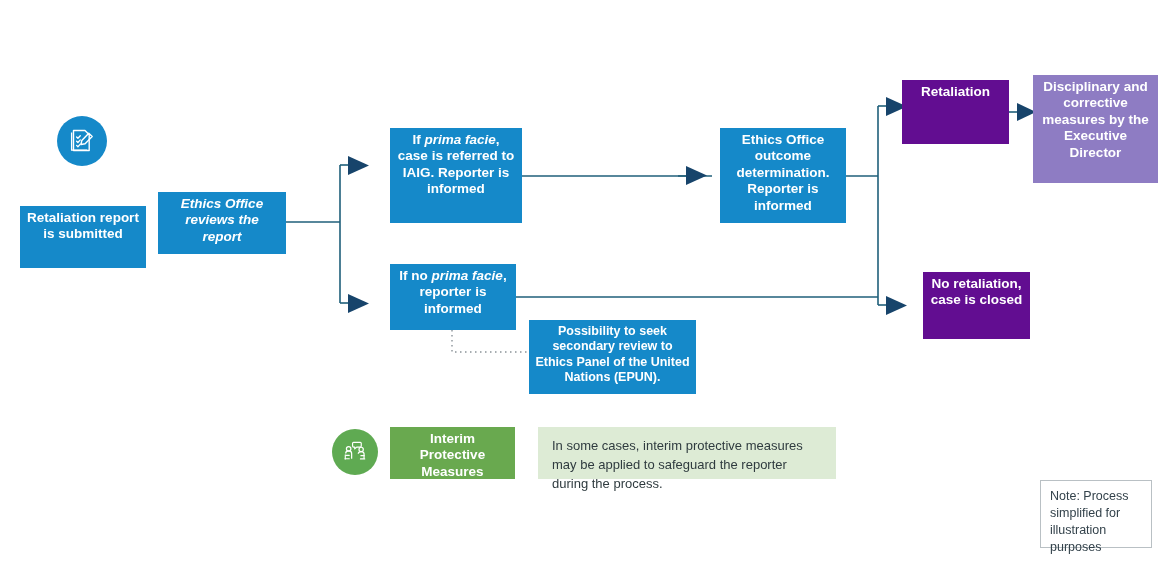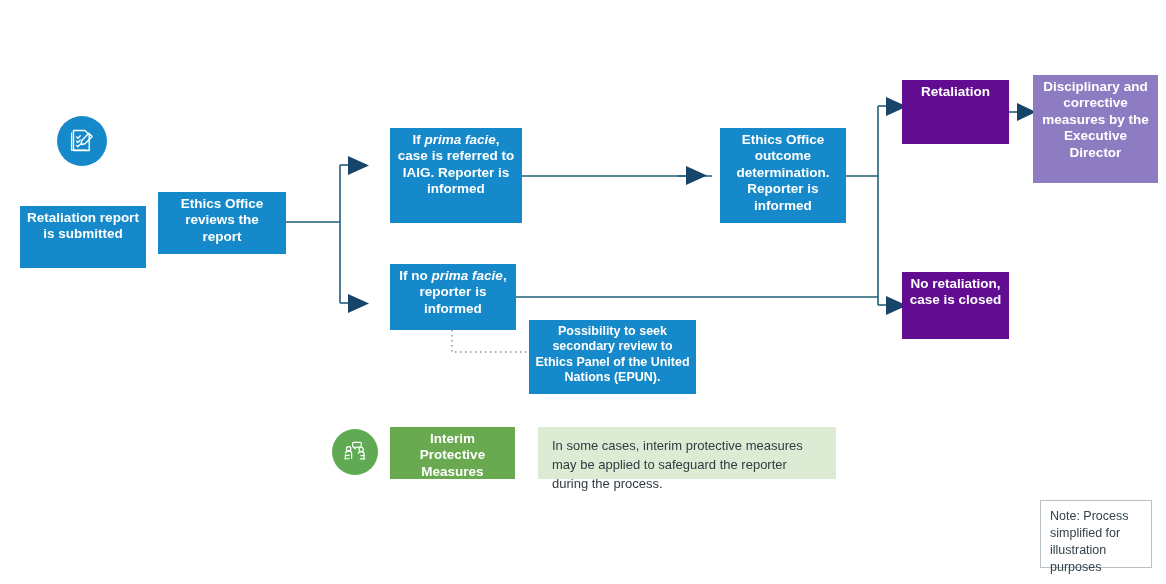--- a/index.html
+++ b/index.html
@@ -54,21 +54,20 @@
   .icon-green { background: #5faa52; }
   .note-box {
     position: absolute;
     border: 1px solid #b9c0c4;
     background: #ffffff;
     color: #33424b;
     font-size: 12.5px;
     line-height: 1.35;
     padding: 7px 9px;
     box-sizing: border-box;
-    margin-top: 20px;
   }
   svg.wires {
     position: absolute;
     left: 0;
     top: 0;
     width: 1166px;
     height: 584px;
     pointer-events: none;
   }
   em { font-style: italic; }
@@ -120,21 +119,21 @@
       <path d="M9.6 15.2 l1.3 1.3 l2.4 -2.6" fill="none" stroke="#ffffff" stroke-width="1.3" stroke-linecap="round" stroke-linejoin="round"></path>
       <path d="M9.6 19.4 l1.3 1.3 l2.4 -2.6" fill="none" stroke="#ffffff" stroke-width="1.3" stroke-linecap="round" stroke-linejoin="round"></path>
       <path d="M21.8 7.2 l3.4 3.4 l-7.1 7.1 l-4.1 0.8 l0.8 -4.1 z" fill="none" stroke="#ffffff" stroke-width="1.4" stroke-linejoin="round"></path>
     </svg>
   </div>
 
   <div class="node blue" style="left:20px; top:206px; width:126px; height:62px; font-size:13.5px;">
     <span>Retaliation report is submitted</span>
   </div>
 
-  <div class="node blue" style="left:158px; top:192px; width:128px; height:62px; font-size:13.5px;">
+  <div class="node blue" style="left:158px; top:192px; width:128px; height:62px; font-size:13.5px;font-style:italic;">
     <span>Ethics Office reviews the report</span>
   </div>
 
   <div class="node blue" style="left:390px; top:128px; width:132px; height:95px; font-size:13.5px;">
     <span><span>If </span><em>prima facie</em><span>, case is referred to IAIG. Reporter is informed</span></span>
   </div>
 
 
   <div class="node blue" style="left:712px; top:128px; width:126px; height:95px; font-size:13.5px;margin-left:8px;">
     <span>Ethics Office outcome determination. Reporter is informed</span>
@@ -145,21 +144,21 @@
   </div>
 
   <div class="node lilac" style="left:1033px; top:75px; width:125px; height:108px; font-size:13.5px;">
     <span>Disciplinary and corrective measures by the Executive Director</span>
   </div>
 
   <div class="node blue" style="left:390px; top:264px; width:126px; height:66px; font-size:13.5px;">
     <span><span>If no </span><em>prima facie</em><span>, reporter is informed</span></span>
   </div>
 
-  <div class="node purple" style="left:902px; top:272px; width:107px; height:67px; font-size:13.5px;">
+  <div class="node purple" style="left:923px; top:272px; width:107px; height:67px; font-size:13.5px;">
     <span>No retaliation, case is closed</span>
   </div>
 
   <div class="node blue" style="left:529px; top:320px; width:167px; height:74px; font-size:12.5px;">
     <span>Possibility to seek secondary review to Ethics Panel of the United Nations (EPUN).</span>
   </div>
 
   <div class="icon-circle icon-green" style="left:332px; top:429px; width:46px; height:46px;">
     <svg width="28" height="28" viewBox="0 0 30 30" xmlns="http://www.w3.org/2000/svg">
       <circle cx="8.2" cy="11.6" r="2.4" fill="none" stroke="#ffffff" stroke-width="1.3"></circle>

